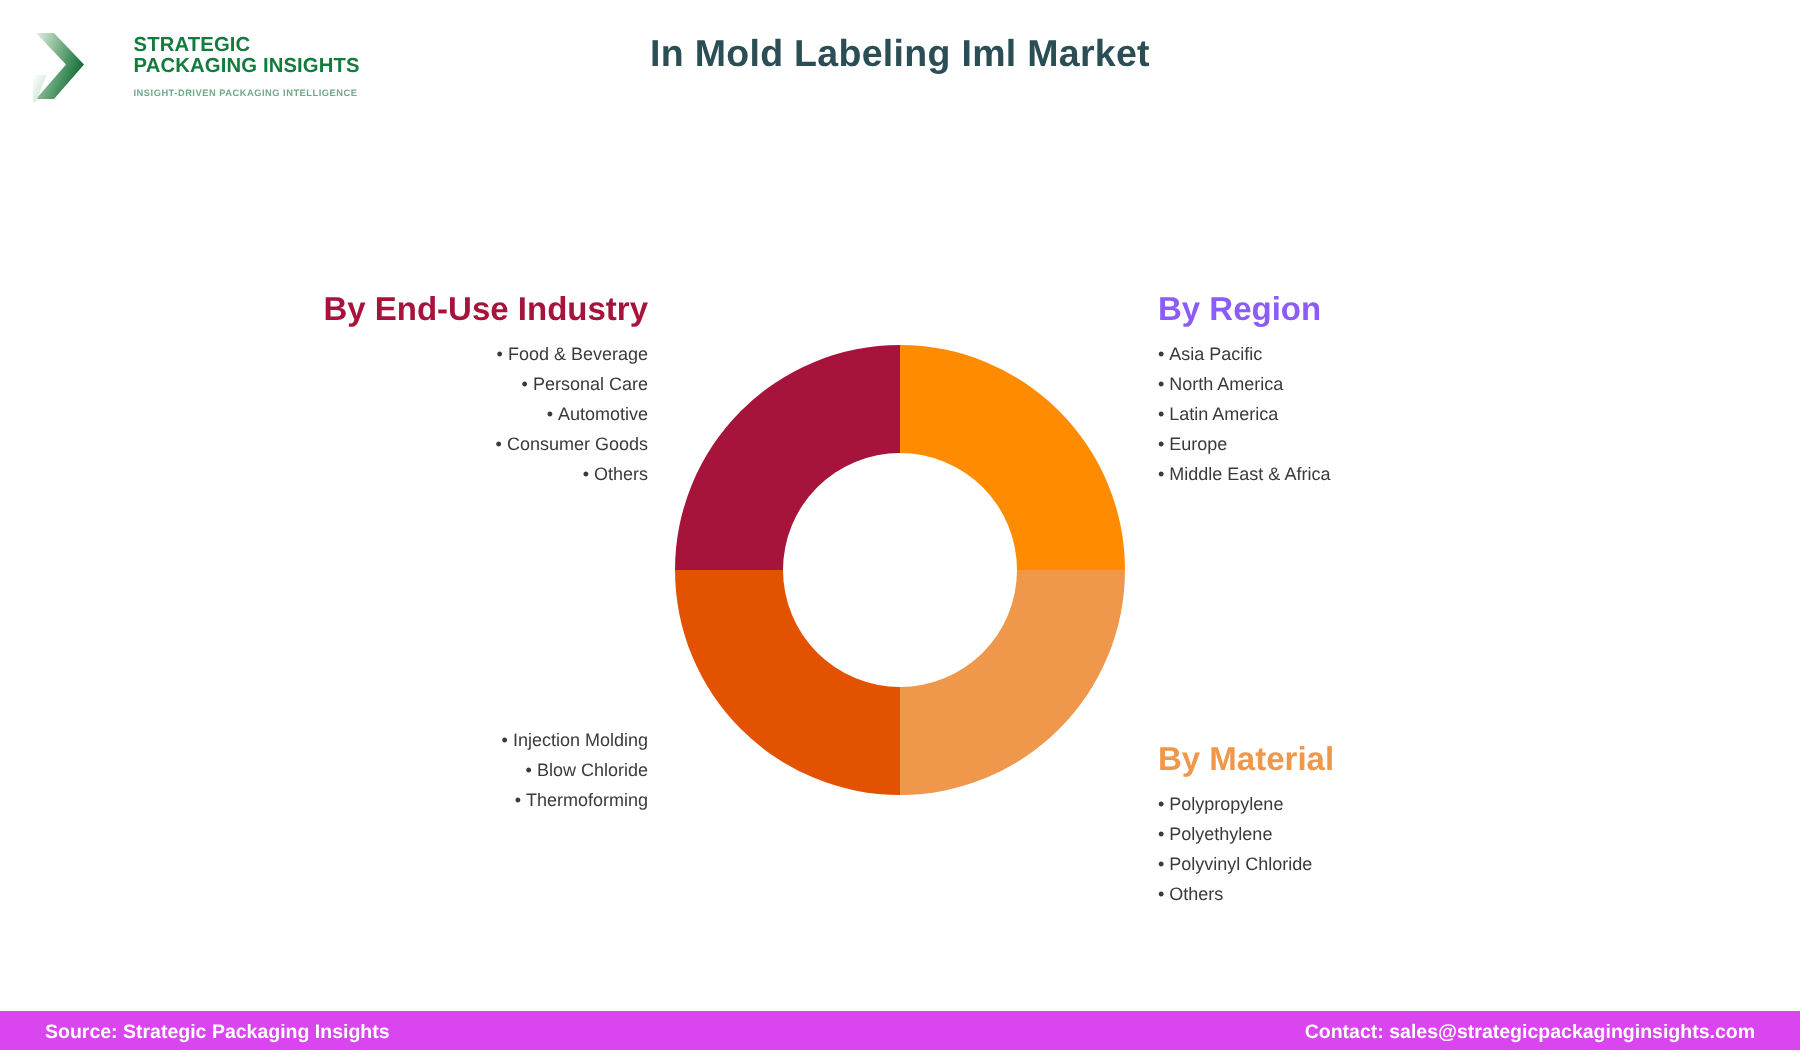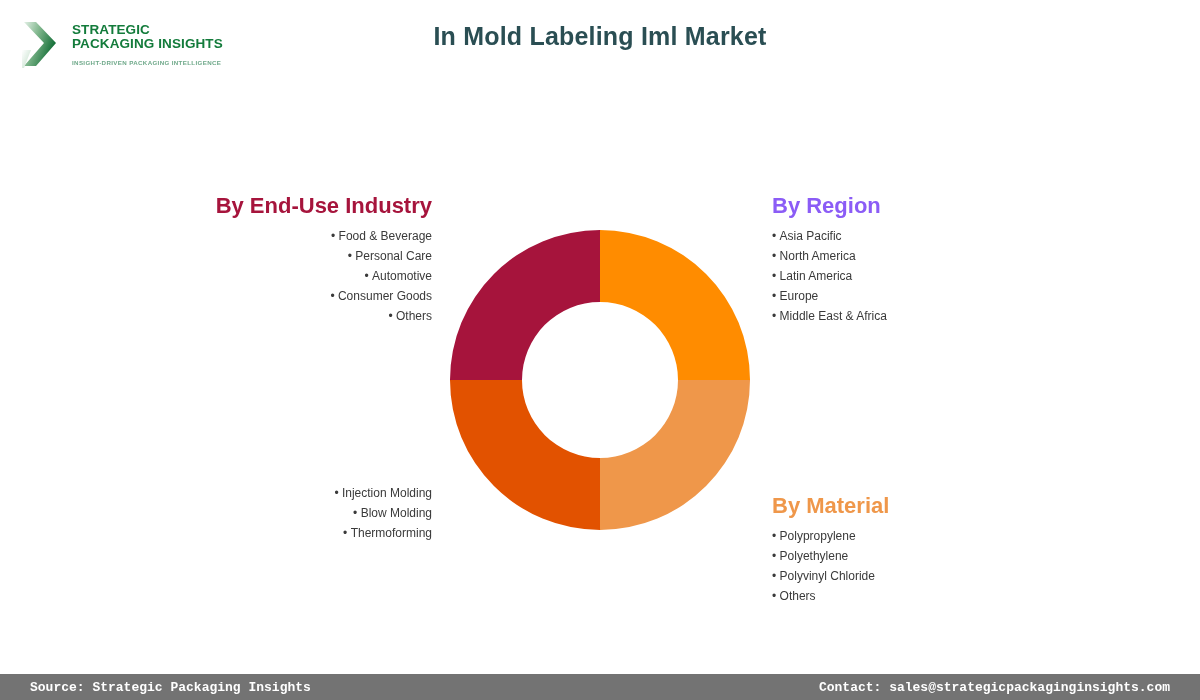--- a/index.html
+++ b/index.html
@@ -8,21 +8,21 @@
     font-family:"Liberation Sans", sans-serif;
     background:#ffffff;
     position:relative;
     overflow:hidden;
   }
 
   
   #logo {
     position:absolute; left:22px; top:12px;
     width:200px; height:64px;
-    display:flex; align-items:center; gap:8px;
+    display:flex; align-items:center; gap:25px;
   }
   #logo-mark { width:42px; height:56px; flex:0 0 42px; }
   #logo-text { display:flex; flex-direction:column; justify-content:center; }
   .logo-line {
     color:#137B3B;
     font-weight:bold;
     font-size:13.5px;
     letter-spacing:0.1px;
     line-height:14.5px;
     white-space:nowrap;
@@ -154,31 +154,31 @@
     <li>North America</li>
     <li>Latin America</li>
     <li>Europe</li>
     <li>Middle East &amp; Africa</li>
   </ul>
 </div>
 
 <div class="cat align-right" id="cat-technology">
   <ul>
     <li>Injection Molding</li>
-    <li>Blow Molding</li>
+    <li>Blow Chloride</li>
     <li>Thermoforming</li>
   </ul>
 </div>
 
 <div class="cat align-left" id="cat-material">
   <div class="cat-title" style="color: rgb(239, 151, 74);">By Material</div>
   <ul>
     <li>Polypropylene</li>
     <li>Polyethylene</li>
     <li>Polyvinyl Chloride</li>
     <li>Others</li>
   </ul>
 </div>
 
-<div id="footer" style="background: #737373; font-family: Liberation Mono, monospace;">
+<div id="footer" style="background: #d946ef;">
   <span>Source: Strategic Packaging Insights</span>
   <span>Contact: sales@strategicpackaginginsights.com</span>
 </div>
 
 </body></html>

